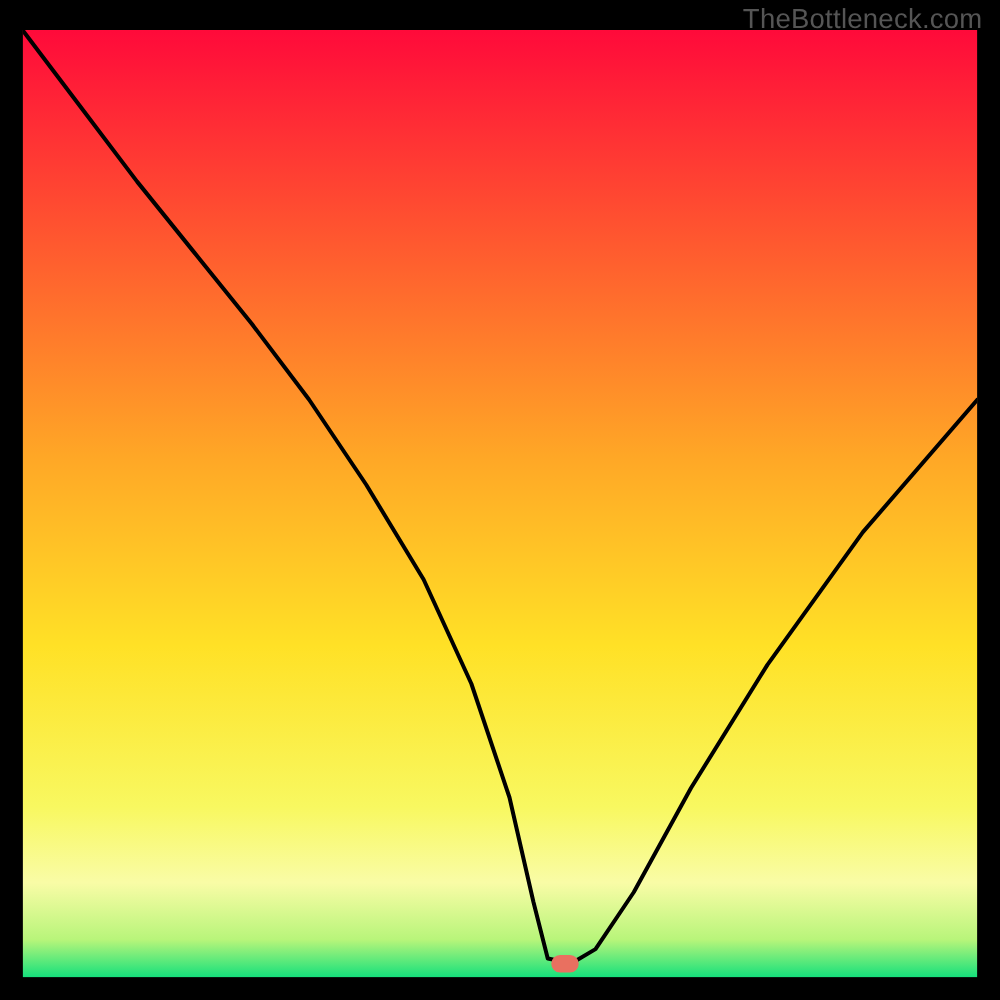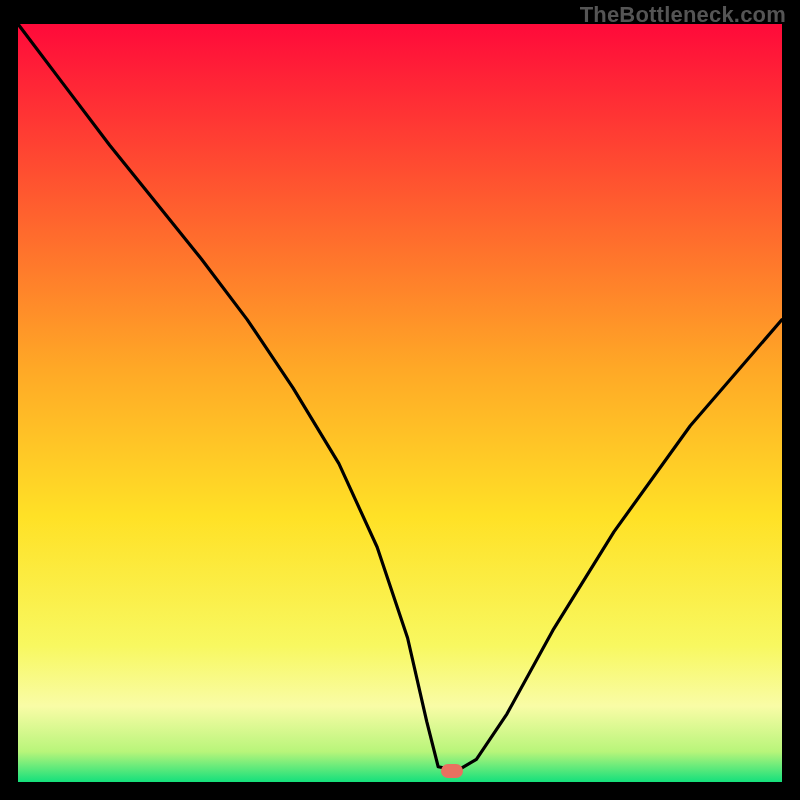--- a/index.html
+++ b/index.html
@@ -27,21 +27,21 @@
   .gradient {
     position: absolute;
     inset: 0;
   }
   .credit {
     position: absolute;
     top: 2px;
     right: 14px;
     color: #555;
     font-size: 22px;
-    font-weight: 700;
+    font-weight: 400;
     letter-spacing: 0.2px;
   }
   svg {
     position: absolute;
     inset: 0;
   }
   .marker {
     position: absolute;
     width: 22px;
     height: 14px;

